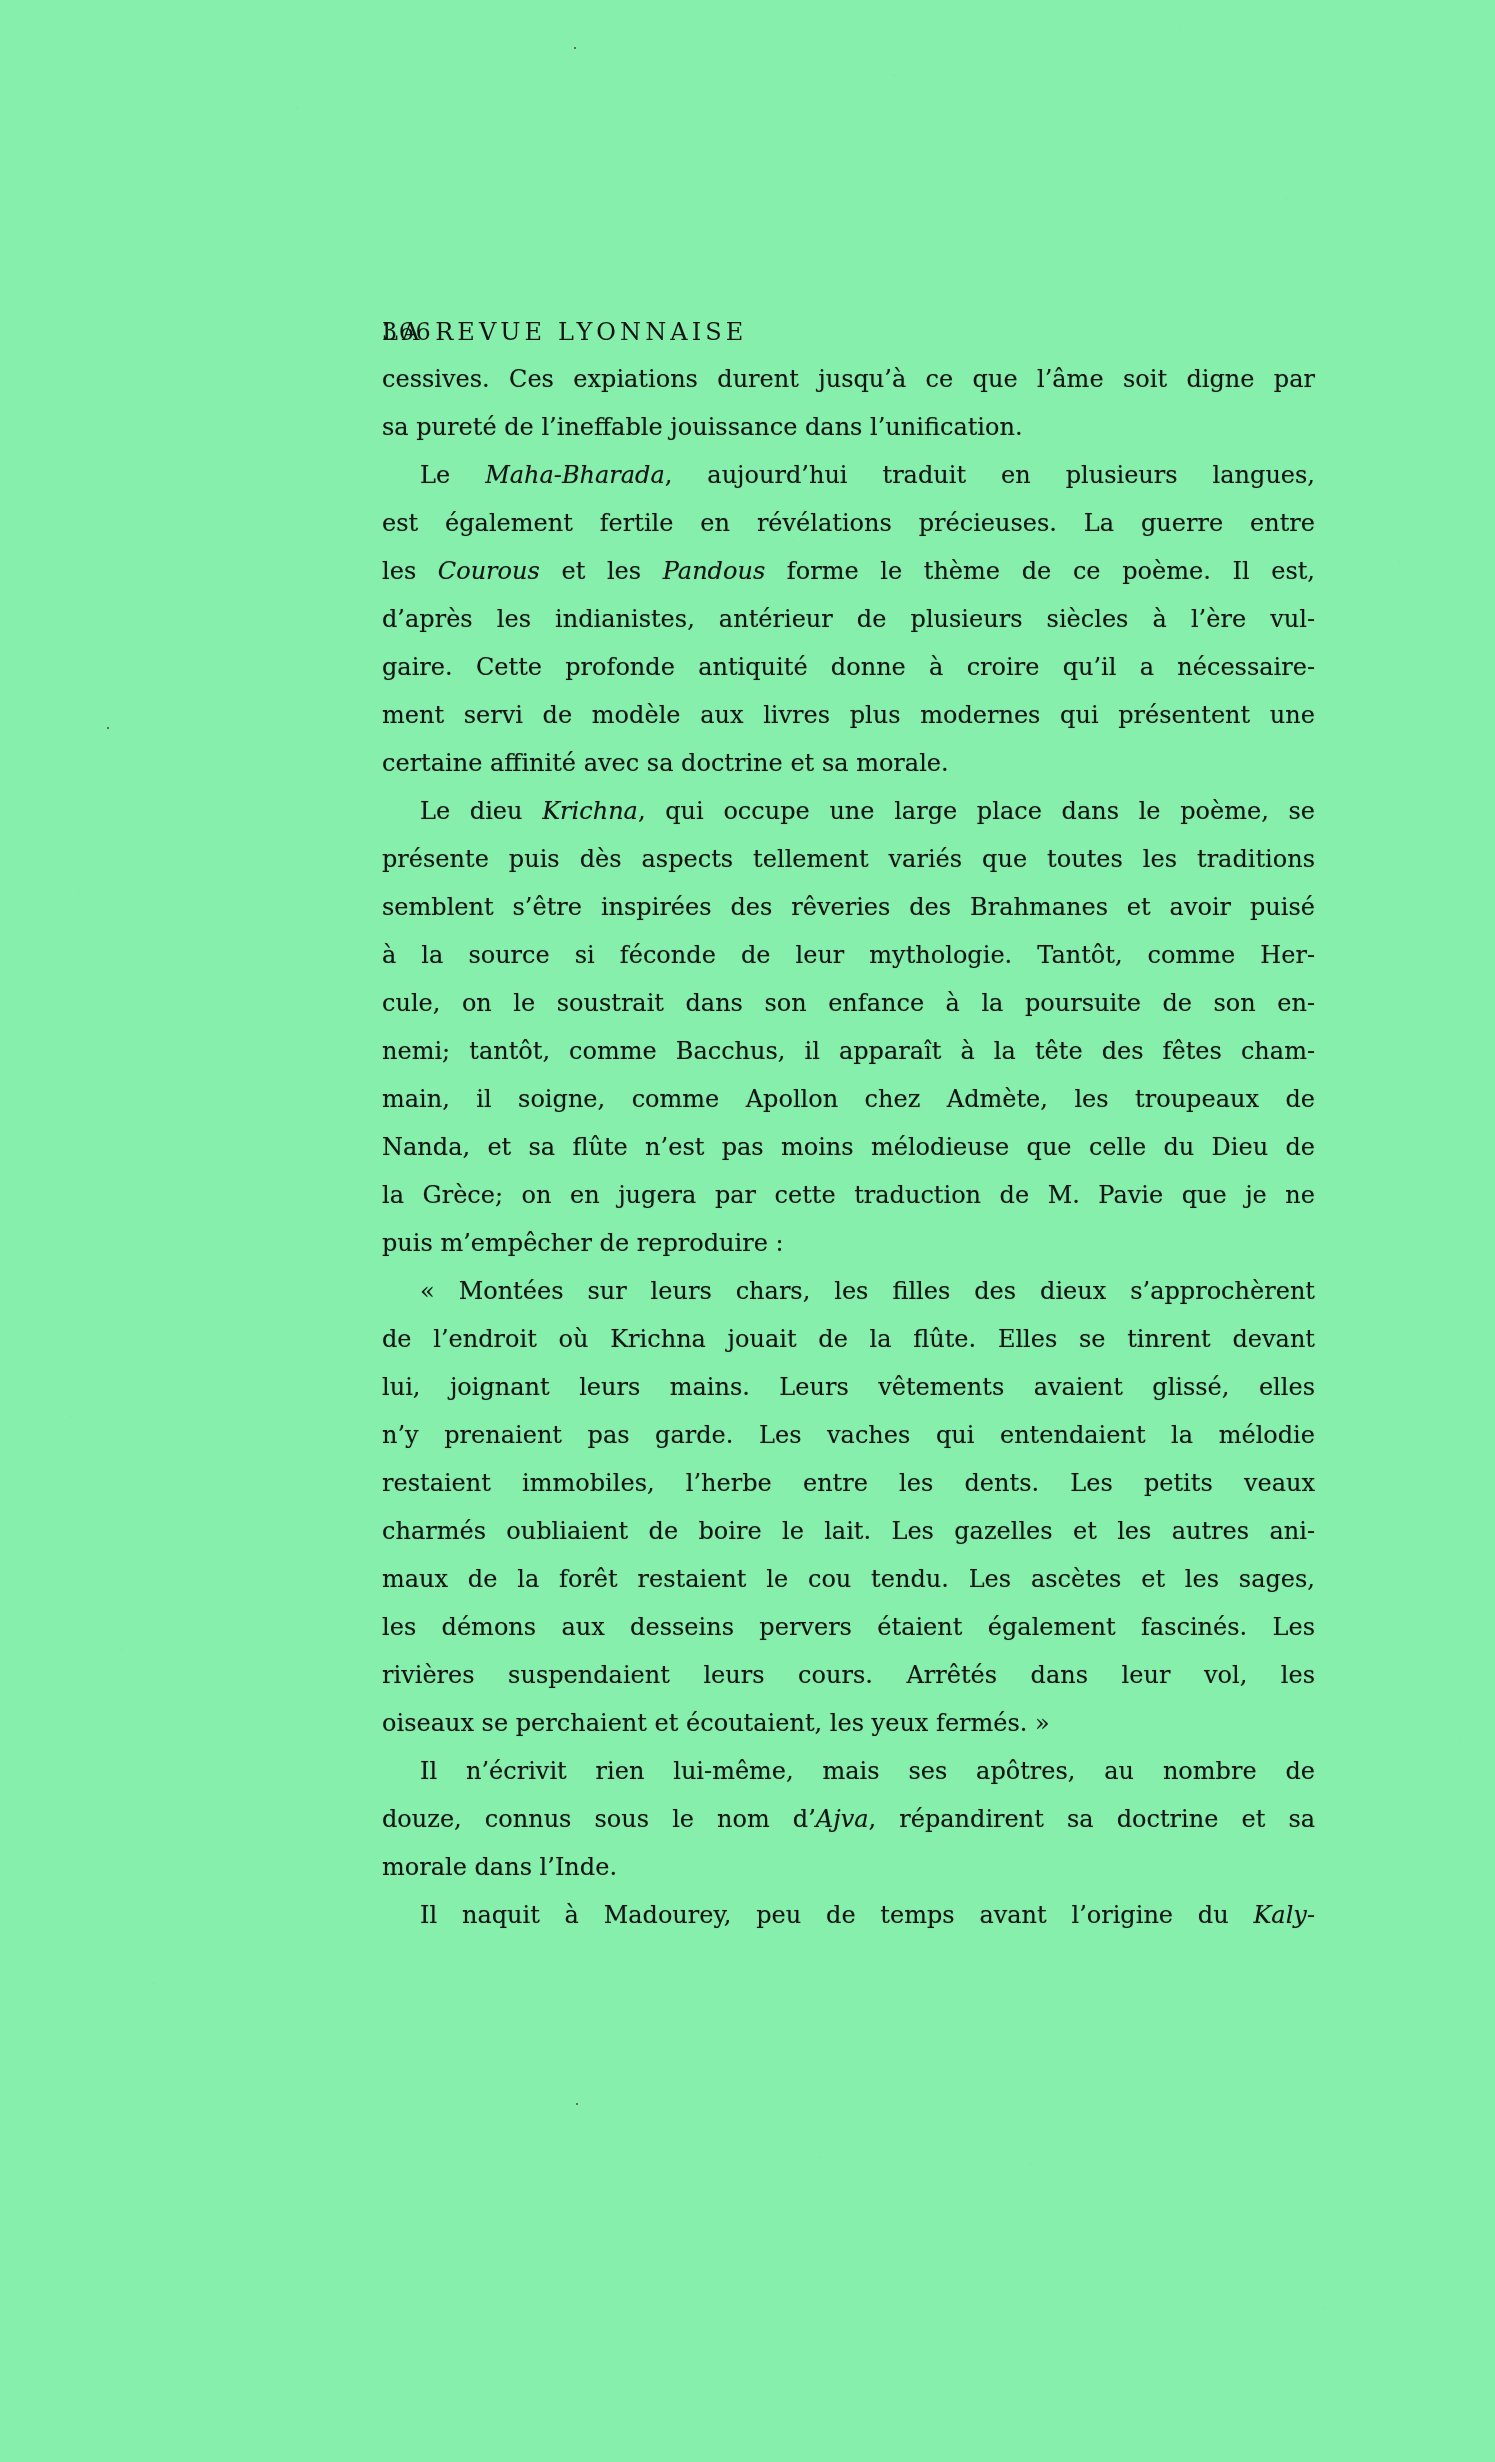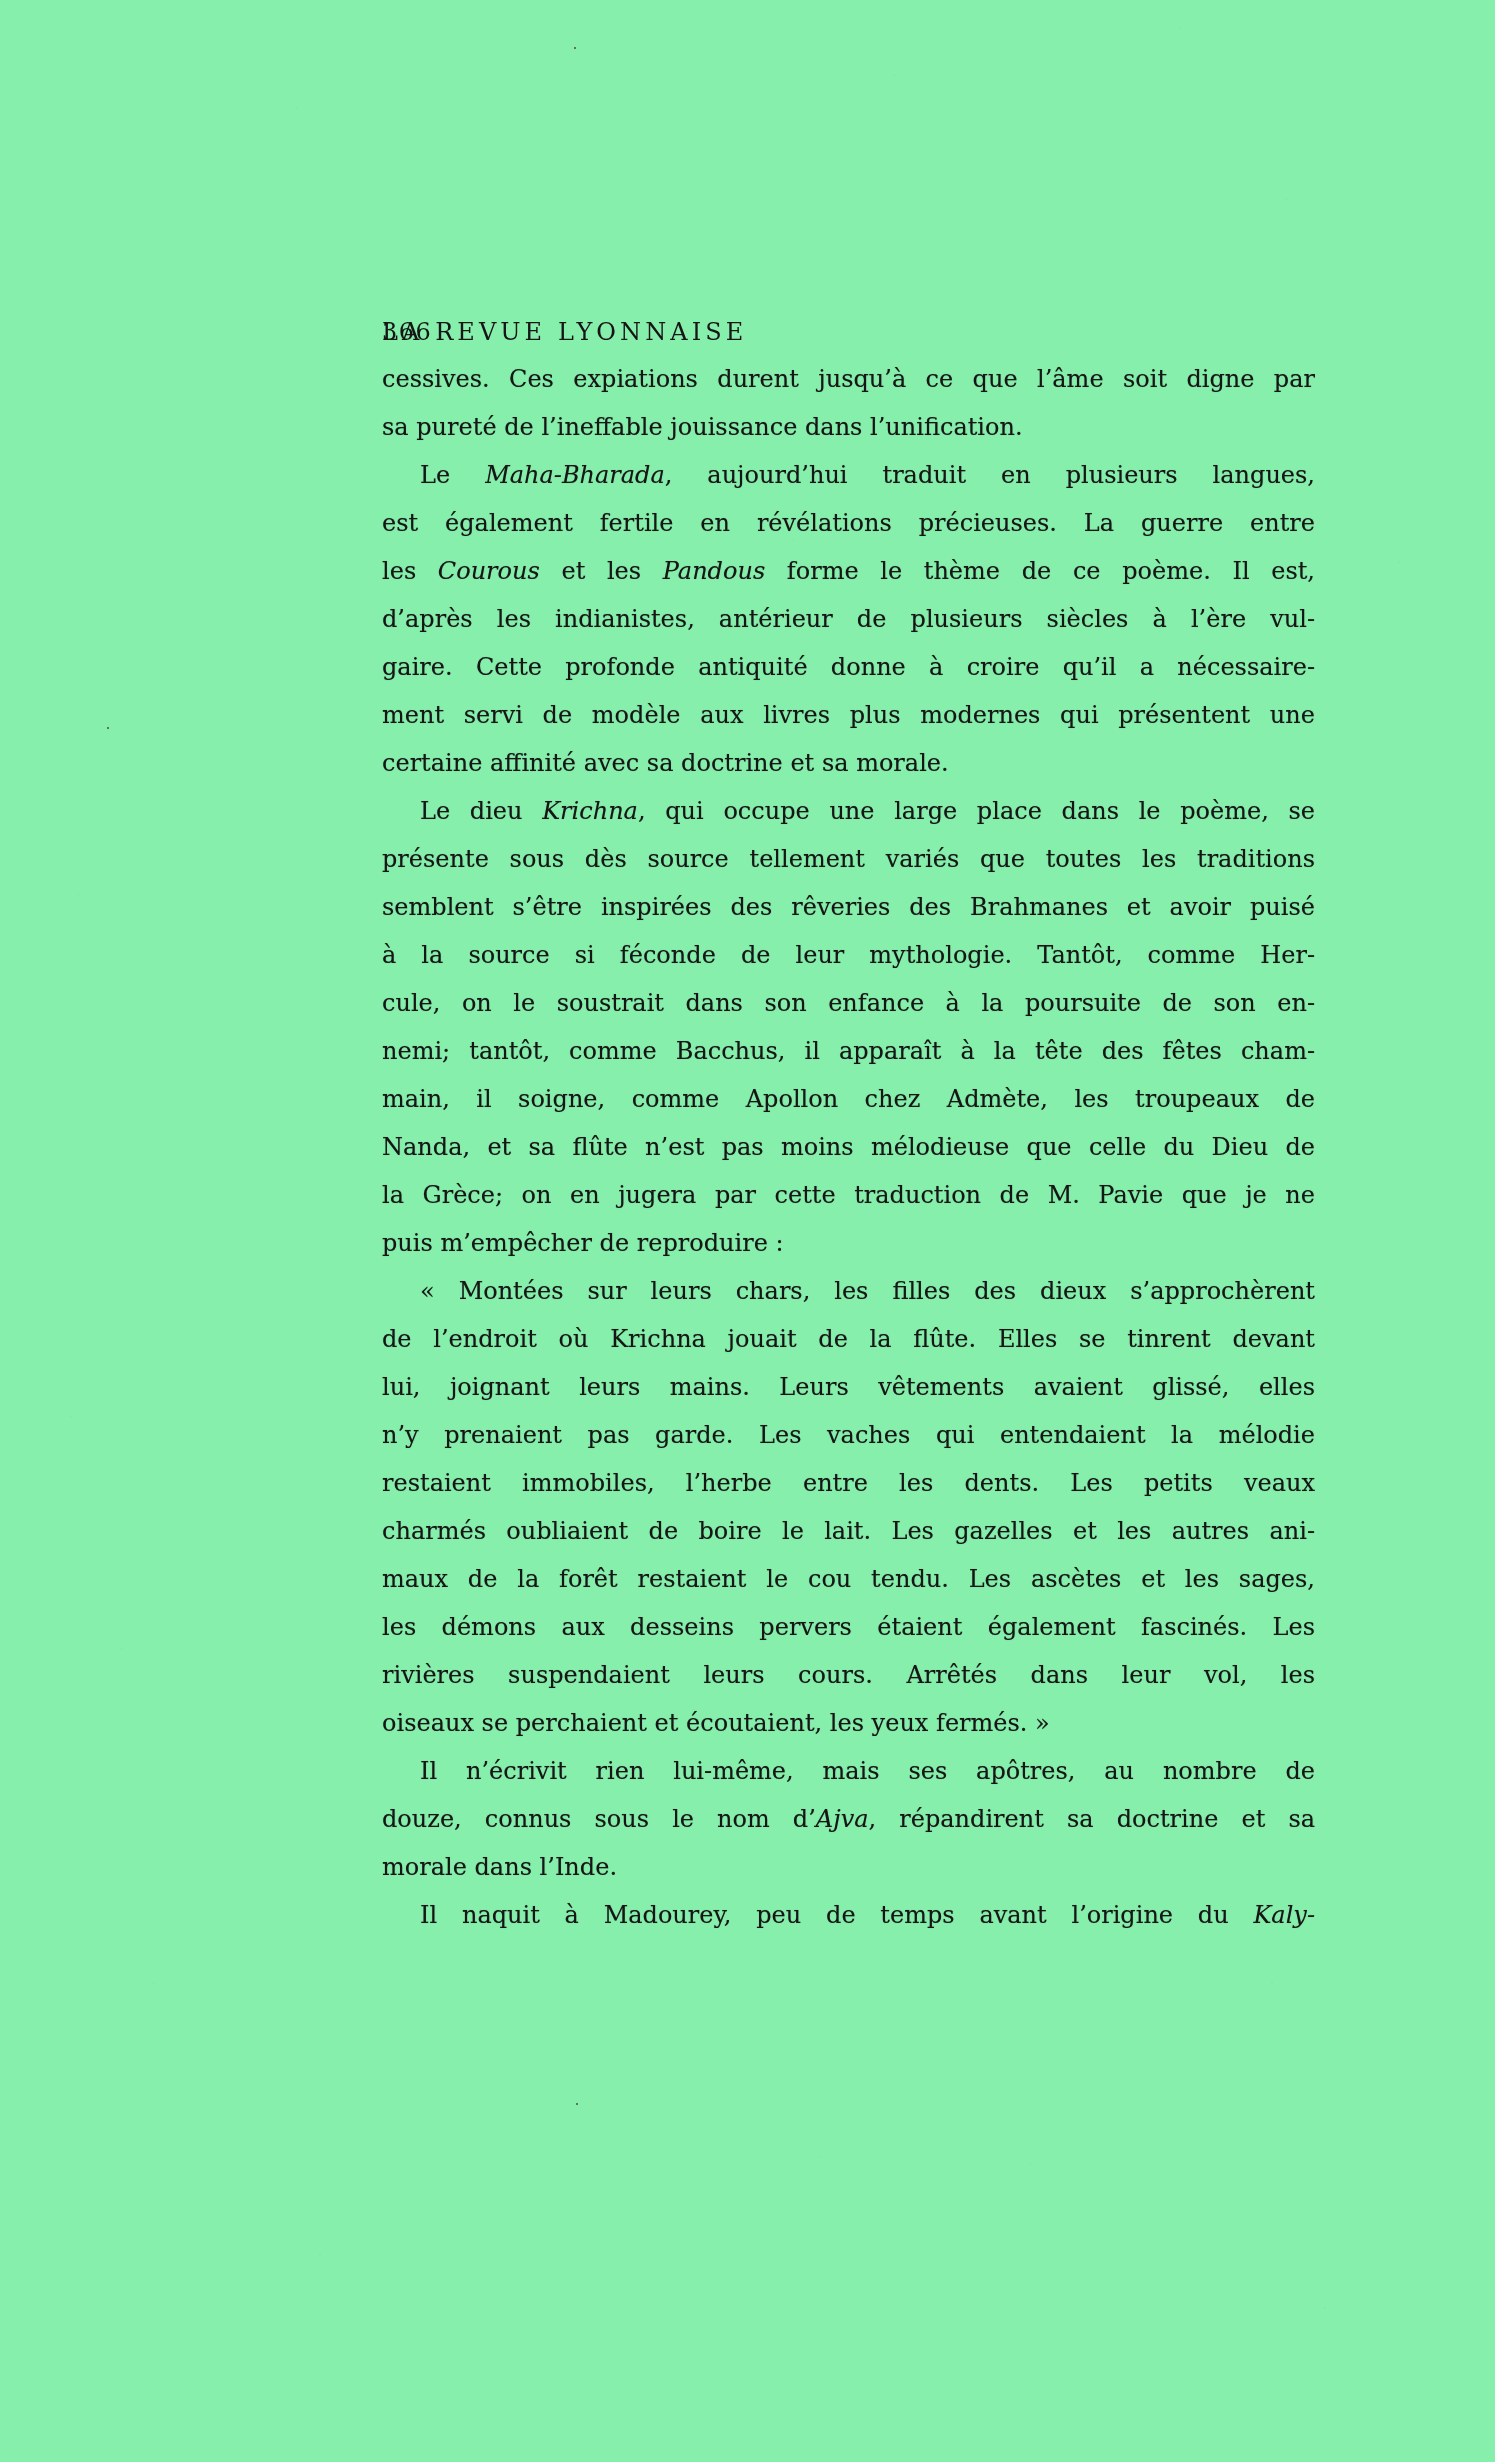--- a/index.html
+++ b/index.html
@@ -75,21 +75,21 @@
         <div class="line j ind"><span>Le </span><em>Maha-Bharada</em><span>, aujourd’hui traduit en plusieurs langues,</span></div>
         <div class="line j"><span>est également fertile en révélations précieuses. La guerre entre</span></div>
         <div class="line j"><span>les </span><em>Courous</em><span> et les </span><em>Pandous</em><span> forme le thème de ce poème. Il est,</span></div>
         <div class="line j"><span>d’après les indianistes, antérieur de plusieurs siècles à l’ère vul-</span></div>
         <div class="line j"><span>gaire. Cette profonde antiquité donne à croire qu’il a nécessaire-</span></div>
         <div class="line j"><span>ment servi de modèle aux livres plus modernes qui présentent une</span></div>
         <div class="line"><span>certaine affinité avec sa doctrine et sa morale.</span></div>
       </div>
       <div class="paragraph">
         <div class="line j ind"><span>Le dieu </span><em>Krichna</em><span>, qui occupe une large place dans le poème, se</span></div>
-        <div class="line j"><span>présente sous dès source tellement variés que toutes les traditions</span></div>
+        <div class="line j"><span>présente puis dès aspects tellement variés que toutes les traditions</span></div>
         <div class="line j"><span>semblent s’être inspirées des rêveries des Brahmanes et avoir puisé</span></div>
         <div class="line j"><span>à la source si féconde de leur mythologie. Tantôt, comme Her-</span></div>
         <div class="line j"><span>cule, on le soustrait dans son enfance à la poursuite de son en-</span></div>
         <div class="line j"><span>nemi; tantôt, comme Bacchus, il apparaît à la tête des fêtes cham-</span></div>
         <div class="line j"><span>main, il soigne, comme Apollon chez Admète, les troupeaux de</span></div>
         <div class="line j"><span>Nanda, et sa flûte n’est pas moins mélodieuse que celle du Dieu de</span></div>
         <div class="line j"><span>la Grèce; on en jugera par cette traduction de M. Pavie que je ne</span></div>
         <div class="line"><span>puis m’empêcher de reproduire :</span></div>
       </div>
       <div class="paragraph">

